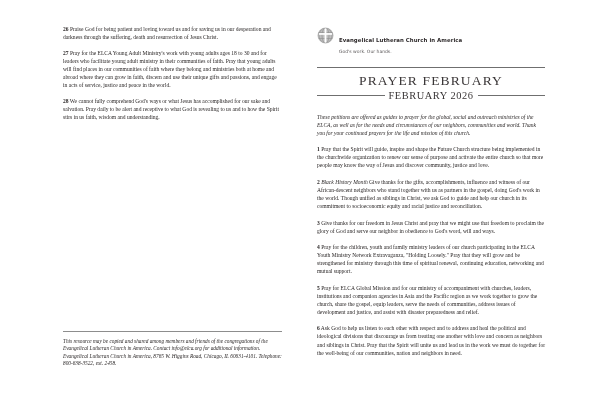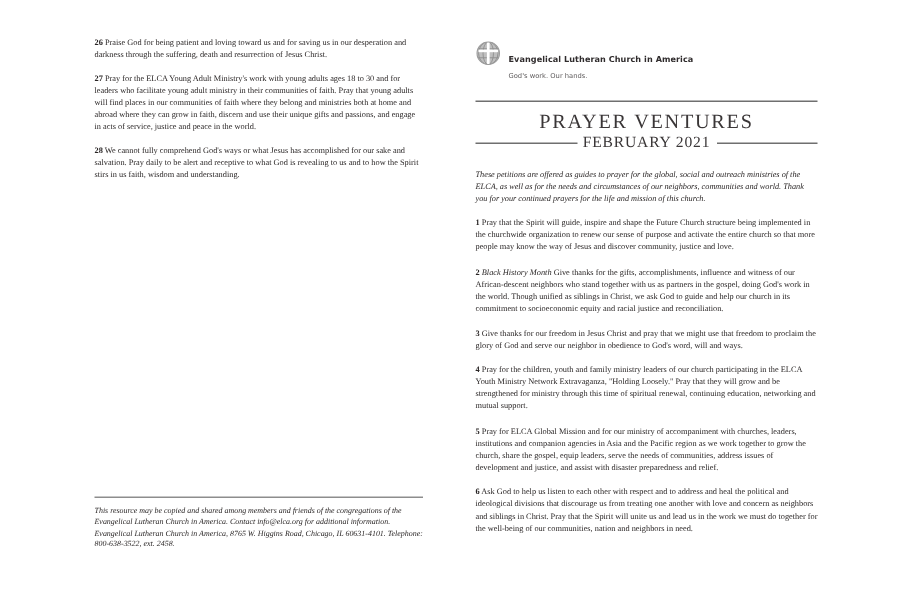--- a/index.html
+++ b/index.html
@@ -201,24 +201,24 @@
         </svg>
       </span>
       <span class="brand-text">
         <span class="brand-name">Evangelical Lutheran Church in America</span>
         <span class="brand-tag" style="display:block;">God's work. Our hands.</span>
       </span>
     </div>
 
     <div class="masthead">
       <div class="masthead-rule-top"></div>
-      <div class="masthead-title">PRAYER VENTURES</div>
+      <div class="masthead-title">PRAYER FEBRUARY</div>
       <div class="masthead-bottom">
         <span class="rule"></span>
-        <span class="masthead-sub">FEBRUARY 2021</span>
+        <span class="masthead-sub">FEBRUARY 2026</span>
         <span class="rule"></span>
       </div>
     </div>
 
     <p class="intro">These petitions are offered as guides to prayer for the global, social and outreach ministries of the ELCA, as well as for the needs and circumstances of our neighbors, communities and world. Thank you for your continued prayers for the life and mission of this church.</p>
 
     <div id="right-prayers">
         <p class="prayer"><span class="num">1</span><span> Pray that the Spirit will guide, inspire and shape the Future Church structure being implemented in the churchwide organization to renew our sense of purpose and activate the entire church so that more people may know the way of Jesus and discover community, justice and love.</span></p>
         <p class="prayer"><span class="num">2</span><span class="em"> Black History Month</span><span> Give thanks for the gifts, accomplishments, influence and witness of our African-descent neighbors who stand together with us as partners in the gospel, doing God's work in the world. Though unified as siblings in Christ, we ask God to guide and help our church in its commitment to socioeconomic equity and racial justice and reconciliation.</span></p>
         <p class="prayer"><span class="num">3</span><span> Give thanks for our freedom in Jesus Christ and pray that we might use that freedom to proclaim the glory of God and serve our neighbor in obedience to God's word, will and ways.</span></p>

